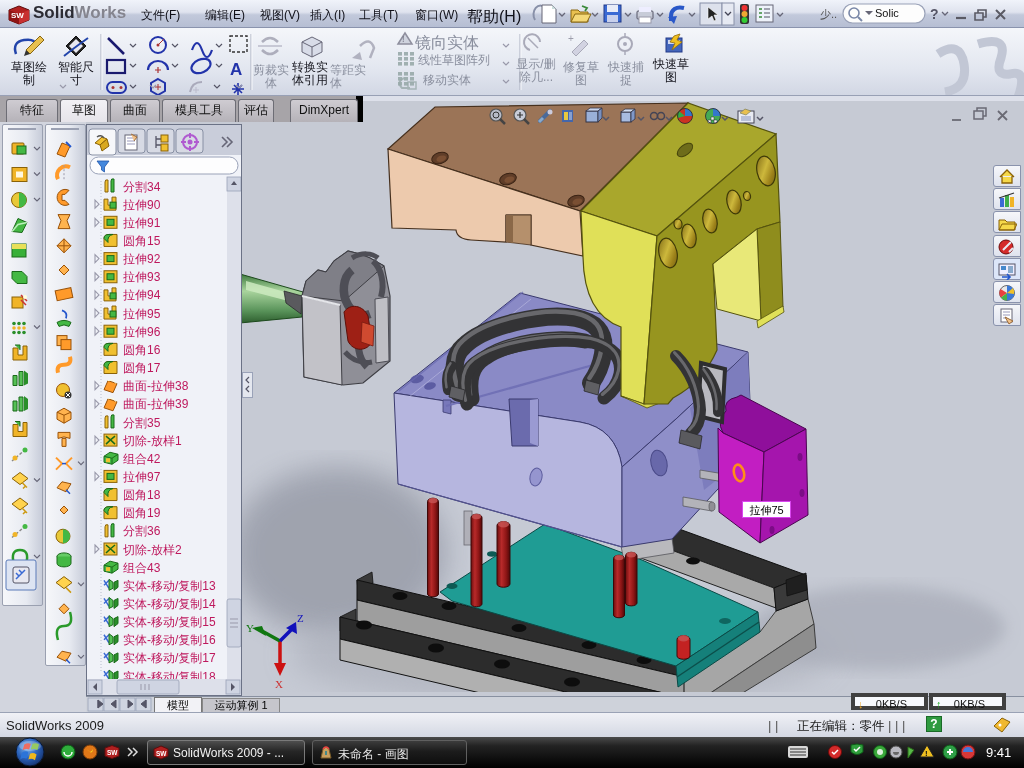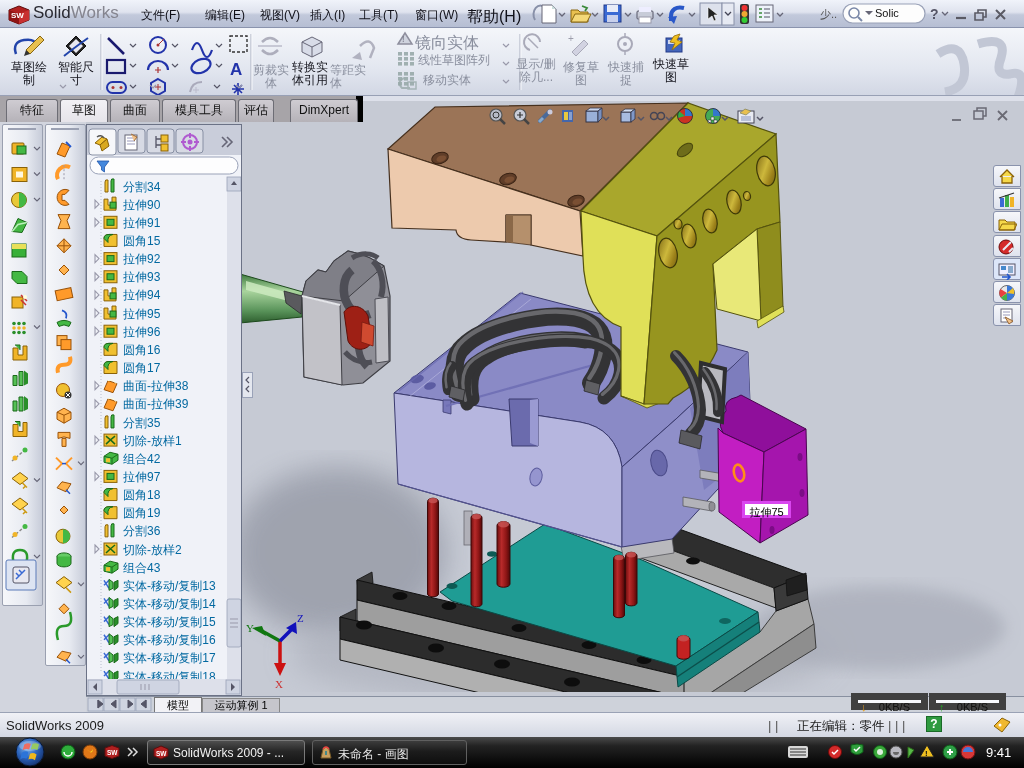--- a/index.html
+++ b/index.html
@@ -5,25 +5,25 @@
 .ab{position:absolute}
 body{position:relative;background:#c6cad4}
 #title{left:0;top:0;width:1024px;height:28px;background:linear-gradient(#f0f3fa,#dfe3ee 45%,#c2c9db 55%,#b6bed3);border-bottom:1px solid #8a93ad}
 #cmd{left:0;top:28px;width:1024px;height:68px;background:linear-gradient(#f4f6fa,#e3e7f0 60%,#d2d7e4);border-bottom:1px solid #98a0b5}
 #tabrow{left:0;top:96px;width:363px;height:26px;background:#a7a4a8;border-right:7px solid #000000;z-index:2}
 .tab{position:absolute;top:3px;height:23px;background:linear-gradient(#cfccd2,#b5b2b8);border:1px solid #6d6d75;border-bottom:none;border-radius:3px 3px 0 0;font-size:12px;color:#111;text-align:center;line-height:21px}
 .tab.act{background:linear-gradient(#f2f1f5,#e6e4ea);z-index:3}
 #dock{left:0;top:122px;width:86px;height:590px;background:#d2d5de}
 .vtb{position:absolute;width:41px;background:linear-gradient(90deg,#f6f7fa,#e7eaf1 60%,#c7ccd9);border:1px solid #9aa0b0;border-radius:2px}
 #tree{left:86px;top:124px;width:156px;height:572px;background:#f0f2f8;border:1px solid #6b7286}
-.titem{position:absolute;left:44px;font-size:12px;color:#0369a1;white-space:nowrap}
+.titem{position:absolute;left:44px;font-size:12px;color:#be185d;white-space:nowrap}
 #mtabs{left:86px;top:696px;width:938px;height:16px;background:#ced2da;border-top:1px solid #8890a0}
 #status{left:0;top:712px;width:1024px;height:25px;background:linear-gradient(#f0f1f6,#d4d8e3);border-top:1px solid #9aa2b5;font-size:13px;color:#1a1a1a}
 #task{left:0;top:737px;width:1024px;height:31px;background:linear-gradient(#4a4a4a,#232323 28%,#0c0c0c 75%,#000)}
-.net{position:absolute;width:77px;height:17px;background:#f7f9fd;border:7px solid #404040;font-size:11px;color:#111;line-height:15px;z-index:6}
+.net{position:absolute;width:77px;height:17px;background:#f7f9fd;border:4px solid #404040;font-size:11px;color:#111;line-height:15px;z-index:6}
 </style></head><body>
 
 <svg class="ab" style="left:242px;top:96px;z-index:1" width="782" height="596" viewBox="242 96 782 596">
 <defs>
 <linearGradient id="gold" x1="0" y1="0" x2="1" y2="1">
         <stop offset="0" stop-color="#7a6512"></stop>
         <stop offset="0.45" stop-color="#cdb83c"></stop>
         <stop offset="0.72" stop-color="#9d821a"></stop>
         <stop offset="1" stop-color="#6e5c10"></stop>
       </linearGradient>
@@ -246,21 +246,21 @@
 <path d="M974,111 h9 v8 h-9 Z M977,111 v-3 h9 v8 h-3" stroke="#6a6a74" stroke-width="1.5" fill="none"></path>
 <path d="M998,111 l9,9 M1007,111 l-9,9" stroke="#6a6a74" stroke-width="1.8"></path>
 </svg>
 <div id="title" class="ab">
 <svg class="ab" style="left:7px;top:4px" width="24" height="21">
       <path d="M2,6 L12,2 L22,6 L22,16 L12,20 L2,16 Z" fill="#b02020" stroke="#5e0c0c"></path>
       <path d="M2,6 L12,10 L12,20 L2,16 Z" fill="#8e1414"></path>
       <path d="M12,10 L22,6 L22,16 L12,20 Z" fill="#c83030"></path>
       <text x="4" y="14" font-size="8" fill="#fff" font-weight="bold">SW</text>
     </svg>
-<span class="ab" style="left:33px;top:3px;font-size:17px;font-weight:normal;color:#2b2b33">Solid<span style="color:#85858f">Works</span></span>
+<span class="ab" style="left:33px;top:3px;font-size:17px;font-weight:bold;color:#2b2b33">Solid<span style="color:#85858f">Works</span></span>
 <span class="ab" style="left:141px;top:7px;font-size:12px;color:#101018">文件(F)</span>
 <span class="ab" style="left:205px;top:7px;font-size:12px;color:#101018">编辑(E)</span>
 <span class="ab" style="left:260px;top:7px;font-size:12px;color:#101018">视图(V)</span>
 <span class="ab" style="left:310px;top:7px;font-size:12px;color:#101018">插入(I)</span>
 <span class="ab" style="left:359px;top:7px;font-size:12px;color:#101018">工具(T)</span>
 <span class="ab" style="left:415px;top:7px;font-size:12px;color:#101018">窗口(W)</span>
 <span class="ab" style="left:467px;top:7px;font-size:16px;color:#101018">帮助(H)</span>
 <svg class="ab" style="left:528px;top:0" width="496" height="28">
 <path d="M7,20 A7,9 0 1 1 18,20" fill="none" stroke="#8890a8" stroke-width="2"></path>
 <g transform="translate(13,4)">
@@ -809,21 +809,21 @@
 <path d="M128,10 l6,3 l-6,8 Z" fill="#58b848" stroke="#2a6a1a"></path>
 <path d="M147,8 l7,12 h-14 Z" fill="#f0c020" stroke="#222"></path>
       <text x="145" y="19" font-size="8" fill="#111" font-weight="bold">!</text>
 <circle cx="170" cy="15" r="7" fill="#2fa048" stroke="#0d5c16"></circle>
       <path d="M167,15 h6 m-3,-3 v6" stroke="#fff" stroke-width="2"></path>
 <circle cx="188" cy="15" r="7" fill="#d83838" stroke="#701010"></circle>
       <path d="M183,15 a5,5 0 0 1 10,0 Z" fill="#4878d8"></path>
 <text x="206" y="20" font-size="13" fill="#fff">9:41</text>
 </svg>
 </div>
-<div class="ab" style="left:742px;top:501px;width:49px;height:17px;background:#fff;border:3px solid #d946ef;font-size:11px;text-align:center;line-height:16px;z-index:5">拉伸75</div>
+<div class="ab" style="left:742px;top:501px;width:49px;height:17px;background:#fff;border:1px solid #d946ef;font-size:11px;text-align:center;line-height:16px;z-index:5">拉伸75</div>
 <div class="ab" style="left:993px;top:165px;z-index:4">
 <div class="ab" style="left:0;top:0px;width:28px;height:22px;background:linear-gradient(#f6f7fa,#dfe3ee);border:1px solid #8a93ad;border-radius:3px 0 0 3px"><svg width="20" height="20" style="margin:1px 0 0 3px">
         <path d="M3,10 L10,3 L17,10 M5,9 v7 h10 v-7" fill="#f5d84a" stroke="#8a6208" stroke-width="1.3"></path>
       </svg></div>
 <div class="ab" style="left:0;top:23px;width:28px;height:22px;background:linear-gradient(#f6f7fa,#dfe3ee);border:1px solid #8a93ad;border-radius:3px 0 0 3px"><svg width="20" height="20" style="margin:1px 0 0 3px">
         <g>
           <rect x="3" y="8" width="4" height="9" fill="#3a6ad4"></rect>
           <rect x="8" y="5" width="4" height="12" fill="#3fae4a"></rect>
           <rect x="13" y="7" width="4" height="10" fill="#f0b428"></rect>
           <path d="M2,8 L17,3" stroke="#333" stroke-width="1.2"></path>

